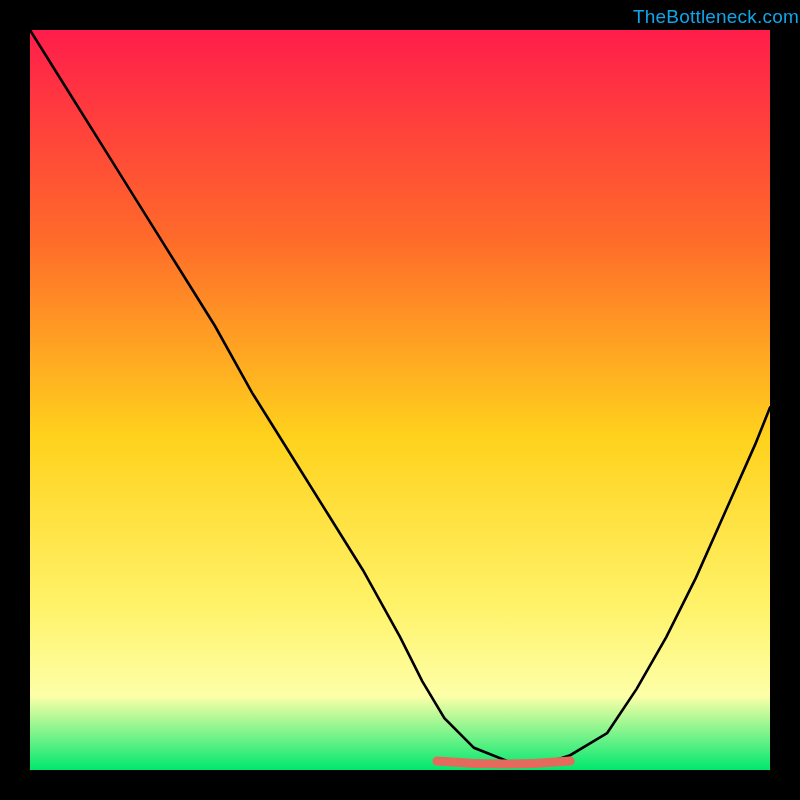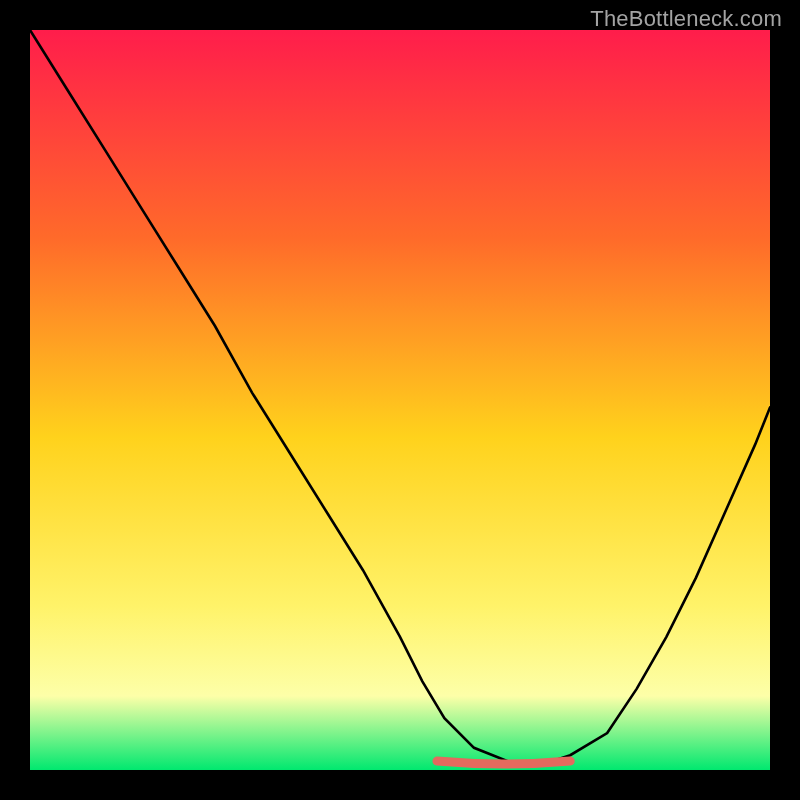--- a/index.html
+++ b/index.html
@@ -15,23 +15,23 @@
     position: absolute;
     top: 0;
     left: 0;
     width: 800px;
     height: 800px;
     background: #000;
   }
   .watermark {
     position: absolute;
     top: 6px;
-    right: 18px;
-    color: #a3a3a3;
-    font-size: 22px;
+    right: 1px;
+    color: #0ea5e9;
+    font-size: 19px;
     font-weight: 500;
     letter-spacing: 0.2px;
   }
   .plot {
     position: absolute;
     top: 30px;
     left: 30px;
     width: 740px;
     height: 740px;
   }

